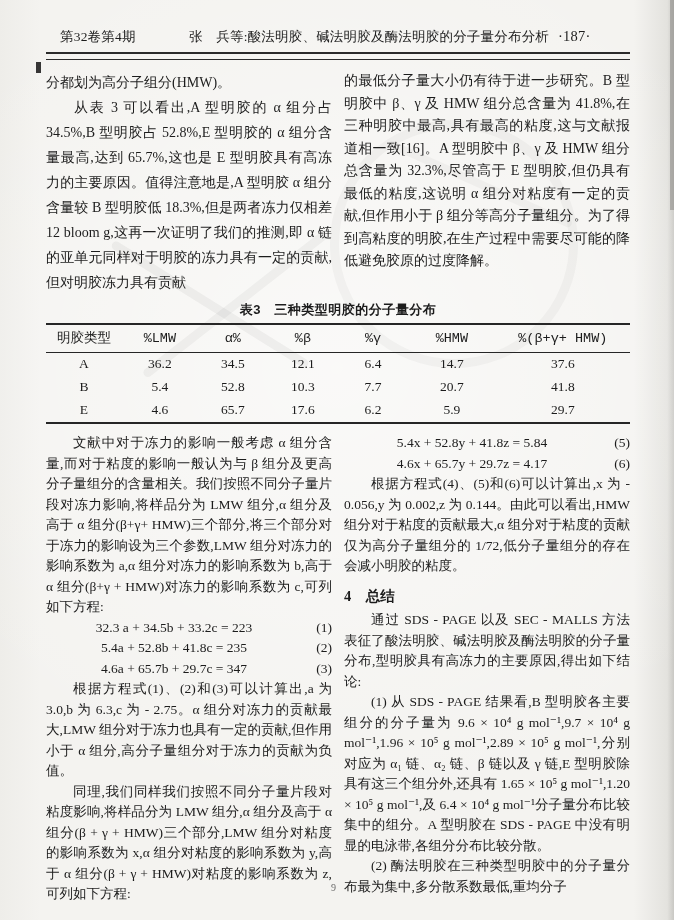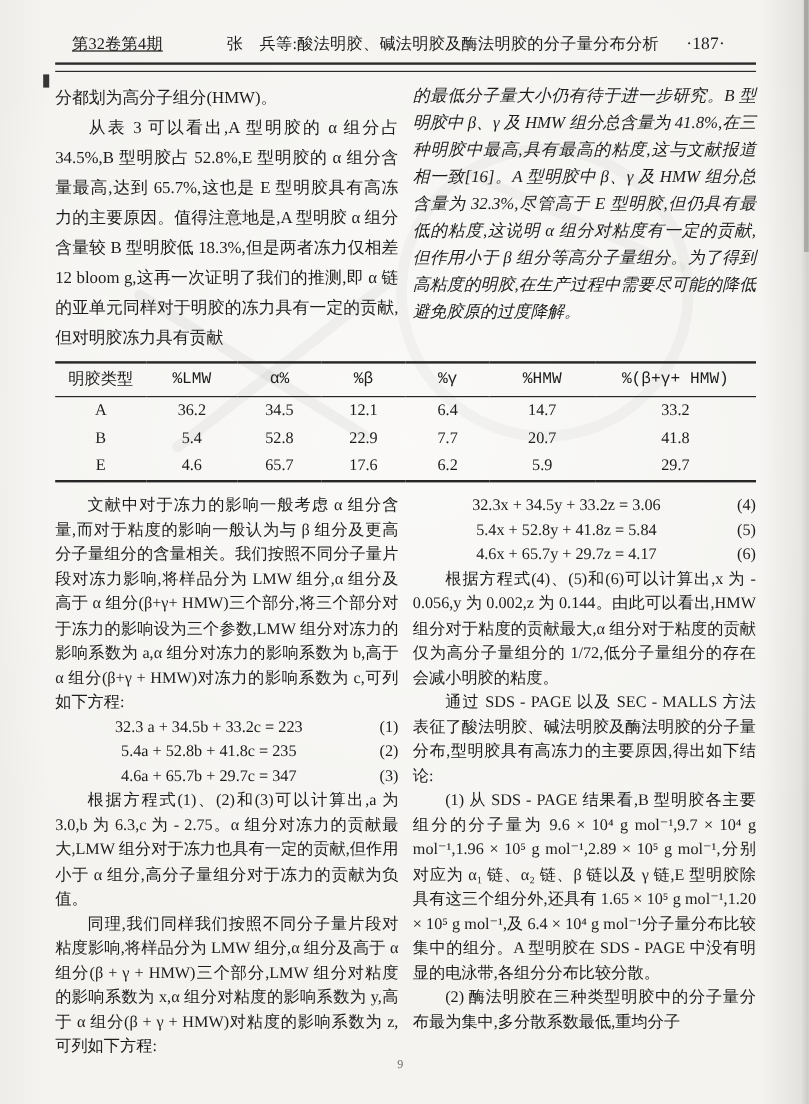--- a/index.html
+++ b/index.html
@@ -20,36 +20,36 @@
       #f3f2ef;
     box-sizing:border-box;
     padding:28px 44px 0 46px;
   }
   
   .running-head{
     display:flex;align-items:baseline;
     font-size:13.5px;letter-spacing:.2px;
     padding:0 12px 6px 14px;
   }
-  .rh-left{width:120px;white-space:nowrap;text-decoration:underline;}
+  .rh-left{width:120px;white-space:nowrap;}
   .rh-center{flex:1;text-align:center;white-space:nowrap;}
-  .rh-right{width:60px;text-align:center;font-size:14.5px;font-family:Liberation Serif, serif;}
+  .rh-right{width:60px;text-align:left;font-size:14.5px;font-family:Liberation Serif, serif;}
   .head-rule{
     height:5px;
     border-top:2px solid #2b2b2b;
     border-bottom:1px solid #2b2b2b;
     margin-bottom:10px;
   }
   
   .cols{display:flex;gap:12px;}
   .col{flex:1;min-width:0;text-align:justify;}
   .col p{margin:0;}
   .indent{text-indent:2em;}
   .top .col-l{font-size:14px;line-height:25px;}
-  .top .col-r{font-size:14px;line-height:22.5px;font-style:italic;}
+  .top .col-r{font-size:14px;line-height:22.5px;}
   .bottom{margin-top:9px;}
   .bottom .col{font-size:13.5px;line-height:20.5px;}
   
   .eq{display:flex;align-items:baseline;}
   .eq .f{flex:1;text-align:center;white-space:nowrap;}
   .eq .n{width:30px;text-align:right;white-space:nowrap;}
   
   .sec-head{
     font-weight:bold;font-size:14.5px;
     margin:9px 0 4px 0 !important;
@@ -114,20 +114,21 @@
     <div class="col col-l">
       <p>分都划为高分子组分(HMW)。</p>
       <p class="indent">从表 3 可以看出,A 型明胶的 α 组分占34.5%,B 型明胶占 52.8%,E 型明胶的 α 组分含量最高,达到 65.7%,这也是 E 型明胶具有高冻力的主要原因。值得注意地是,A 型明胶 α 组分含量较 B 型明胶低 18.3%,但是两者冻力仅相差 12 bloom g,这再一次证明了我们的推测,即 α 链的亚单元同样对于明胶的冻力具有一定的贡献,但对明胶冻力具有贡献</p>
     </div>
     <div class="col col-r">
       <p>的最低分子量大小仍有待于进一步研究。B 型明胶中 β、γ 及 HMW 组分总含量为 41.8%,在三种明胶中最高,具有最高的粘度,这与文献报道相一致[16]。A 型明胶中 β、γ 及 HMW 组分总含量为 32.3%,尽管高于 E 型明胶,但仍具有最低的粘度,这说明 α 组分对粘度有一定的贡献,但作用小于 β 组分等高分子量组分。为了得到高粘度的明胶,在生产过程中需要尽可能的降低避免胶原的过度降解。</p>
     </div>
   </div>
 
   <div class="tbl-wrap">
+    <div class="tbl-caption">表3　三种类型明胶的分子量分布</div>
     <table>
       <colgroup>
         <col class="c0">
           <col class="c1">
           <col class="c2">
           <col class="c3">
           <col class="c4">
           <col class="c5">
           <col class="c6">
       </colgroup>
@@ -143,27 +144,27 @@
         </tr>
       </thead>
       <tbody>
         <tr>
           <td>A</td>
           <td>36.2</td>
           <td>34.5</td>
           <td>12.1</td>
           <td>6.4</td>
           <td>14.7</td>
-          <td>33.2</td>
+          <td>37.6</td>
         </tr>
         <tr>
           <td>B</td>
           <td>5.4</td>
           <td>52.8</td>
-          <td>22.9</td>
+          <td>10.3</td>
           <td>7.7</td>
           <td>20.7</td>
           <td>41.8</td>
         </tr>
         <tr>
           <td>E</td>
           <td>4.6</td>
           <td>65.7</td>
           <td>17.6</td>
           <td>6.2</td>
@@ -188,31 +189,28 @@
       <div class="eq">
         <span class="f">4.6a + 65.7b + 29.7c = 347</span>
         <span class="n">(3)</span>
       </div>
       <p class="indent">根据方程式(1)、(2)和(3)可以计算出,a 为 3.0,b 为 6.3,c 为 - 2.75。α 组分对冻力的贡献最大,LMW 组分对于冻力也具有一定的贡献,但作用小于 α 组分,高分子量组分对于冻力的贡献为负值。</p>
       <p class="indent">同理,我们同样我们按照不同分子量片段对粘度影响,将样品分为 LMW 组分,α 组分及高于 α 组分(β + γ + HMW)三个部分,LMW 组分对粘度的影响系数为 x,α 组分对粘度的影响系数为 y,高于 α 组分(β + γ + HMW)对粘度的影响系数为 z,可列如下方程:</p>
     </div>
 
     <div class="col">
       <div class="eq">
-        <span class="f">32.3x + 34.5y + 33.2z = 3.06</span>
-        <span class="n">(4)</span>
-      </div>
-      <div class="eq">
         <span class="f">5.4x + 52.8y + 41.8z = 5.84</span>
         <span class="n">(5)</span>
       </div>
       <div class="eq">
         <span class="f">4.6x + 65.7y + 29.7z = 4.17</span>
         <span class="n">(6)</span>
       </div>
       <p class="indent">根据方程式(4)、(5)和(6)可以计算出,x 为 - 0.056,y 为 0.002,z 为 0.144。由此可以看出,HMW 组分对于粘度的贡献最大,α 组分对于粘度的贡献仅为高分子量组分的 1/72,低分子量组分的存在会减小明胶的粘度。</p>
+      <p class="sec-head">4　总结</p>
       <p class="indent">通过 SDS - PAGE 以及 SEC - MALLS 方法表征了酸法明胶、碱法明胶及酶法明胶的分子量分布,型明胶具有高冻力的主要原因,得出如下结论:</p>
       <p class="indent">(1) 从 SDS - PAGE 结果看,B 型明胶各主要组分的分子量为 9.6 × 10⁴ g mol⁻¹,9.7 × 10⁴ g mol⁻¹,1.96 × 10⁵ g mol⁻¹,2.89 × 10⁵ g mol⁻¹,分别对应为 α₁ 链、α₂ 链、β 链以及 γ 链,E 型明胶除具有这三个组分外,还具有 1.65 × 10⁵ g mol⁻¹,1.20 × 10⁵ g mol⁻¹,及 6.4 × 10⁴ g mol⁻¹分子量分布比较集中的组分。A 型明胶在 SDS - PAGE 中没有明显的电泳带,各组分分布比较分散。</p>
       <p class="indent">(2) 酶法明胶在三种类型明胶中的分子量分布最为集中,多分散系数最低,重均分子</p>
     </div>
   </div>
 
 </div>
 
 </body></html>

